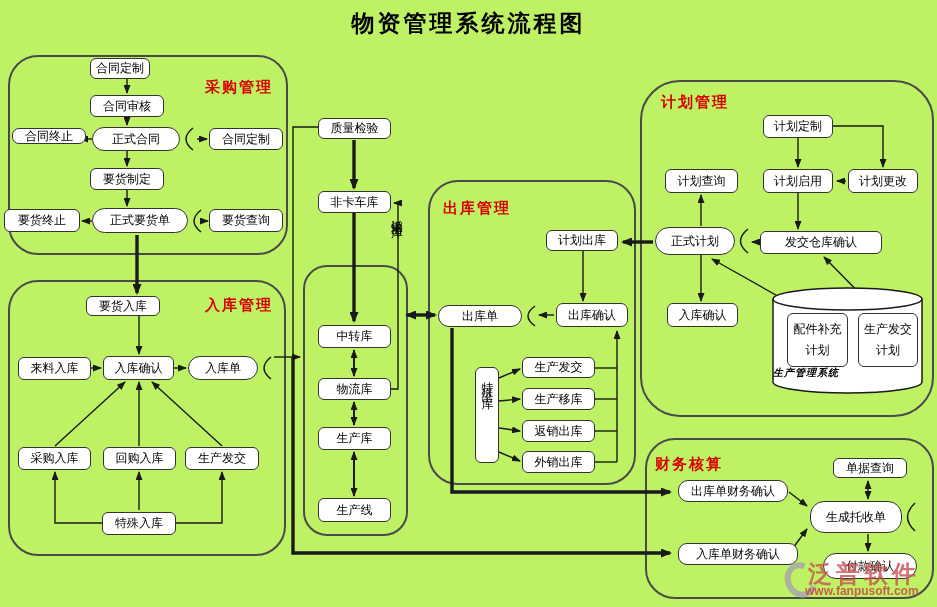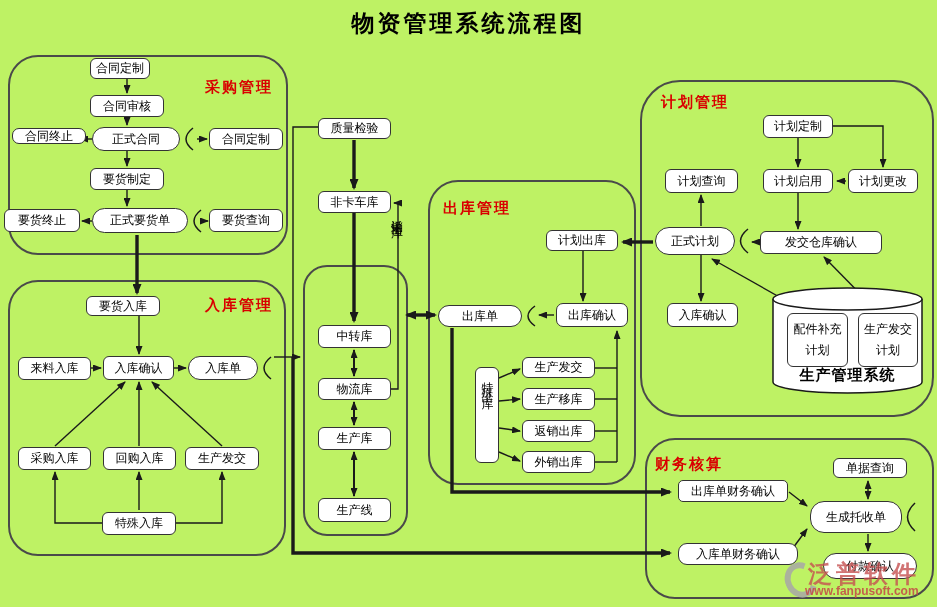--- a/index.html
+++ b/index.html
@@ -14,22 +14,22 @@
   #wires{position:absolute;left:0;top:0;z-index:2;}
   
   .n{position:absolute;z-index:3;border:1.5px solid #333;border-radius:6px;background:#fff;
      display:flex;align-items:center;justify-content:center;font-size:12px;color:#000;
      box-sizing:border-box;white-space:nowrap;}
   .pill{border-radius:14px;}
   .vtext{writing-mode:vertical-rl;text-orientation:upright;letter-spacing:5px;padding-top:4px;
          justify-content:flex-start;}
   .flabel{position:absolute;z-index:3;font-size:12px;color:#000;writing-mode:vertical-rl;
           text-orientation:upright;letter-spacing:2px;}
-  .cyl-label{position:absolute;z-index:4;font-size:15px;font-weight:bold;color:#000;
-             text-align:center;letter-spacing:1px;}
+  .cyl-label{position:absolute;z-index:4;font-size:10px;font-weight:bold;color:#000;
+             text-align:left;letter-spacing:1px;font-style:italic;}
   .two-line{white-space:normal;text-align:center;line-height:21px;padding:2px;}
   
   .wm-logo{position:absolute;z-index:5;width:20px;height:24px;border:6px solid #a8a8a8;
            border-right-color:transparent;border-radius:50%;transform:rotate(-25deg);
            opacity:.85;}
   .wm-brand{position:absolute;z-index:5;font-size:24px;font-weight:bold;letter-spacing:4px;
             color:rgba(197,80,80,.8);}
   .wm-url{position:absolute;z-index:5;font-size:12px;font-weight:bold;color:rgba(197,70,70,.85);}
 </style>
 </head>
@@ -192,21 +192,21 @@
   <div class="n" style="left:665px;top:169px;width:73px;height:24px;">计划查询</div>
   <div class="n" style="left:763px;top:169px;width:70px;height:24px;">计划启用</div>
   <div class="n" style="left:848px;top:169px;width:70px;height:24px;">计划更改</div>
   <div class="n pill" style="left:655px;top:227px;width:80px;height:28px;">正式计划</div>
   <div class="n" style="left:760px;top:231px;width:122px;height:23px;">发交仓库确认</div>
   <div class="n" style="left:667px;top:303px;width:71px;height:24px;">入库确认</div>
   <div class="n two-line" style="left:858px;top:313px;width:60px;height:54px;">生产发交计划</div>
   <div class="n two-line" style="left:787px;top:313px;width:61px;height:54px;">配件补充计划</div>
   <div class="cyl-label" style="left:773px;top:366px;width:149px;">生产管理系统</div>
 
-  <div class="n" style="left:678px;top:480px;width:110px;height:22px;border-radius:5px;">出库单财务确认</div>
+  <div class="n" style="left:678px;top:480px;width:110px;height:22px;border-radius:10px;">出库单财务确认</div>
   <div class="n" style="left:678px;top:543px;width:120px;height:22px;border-radius:9px;">入库单财务确认</div>
   <div class="n pill" style="left:810px;top:501px;width:92px;height:32px;">生成托收单</div>
   <div class="n" style="left:833px;top:458px;width:74px;height:20px;">单据查询</div>
   <div class="n pill" style="left:823px;top:553px;width:94px;height:26px;">付款确认</div>
 
   <div class="wm-logo" style="left:785px;top:562px;"></div>
   <div class="wm-brand" style="left:808px;top:558px;">泛普软件</div>
   <div class="wm-url" style="left:805px;top:584px;">www.fanpusoft.com</div>
 
 </div>

